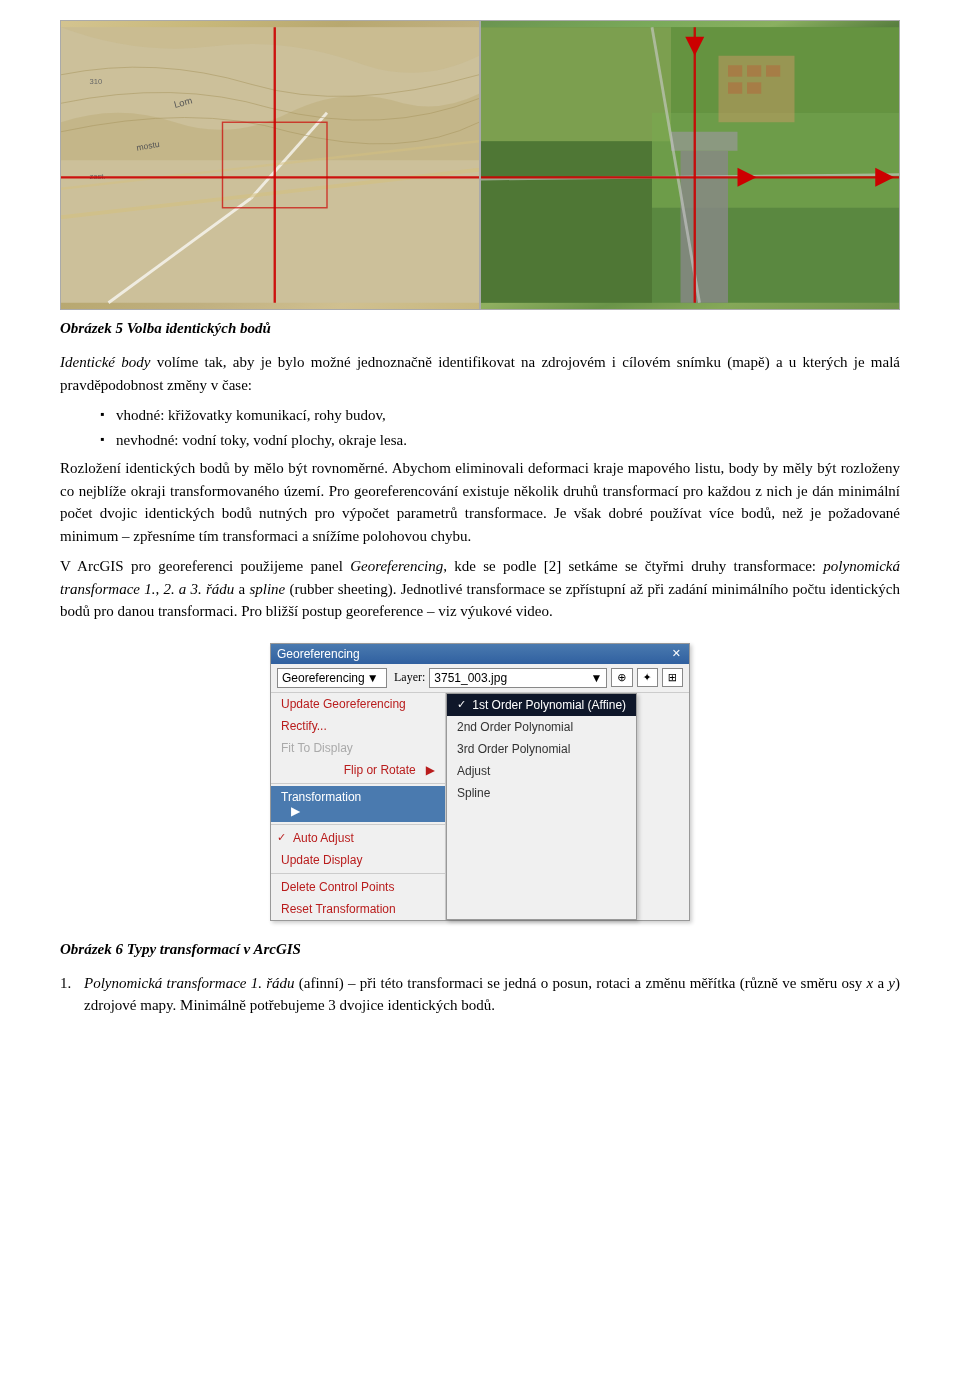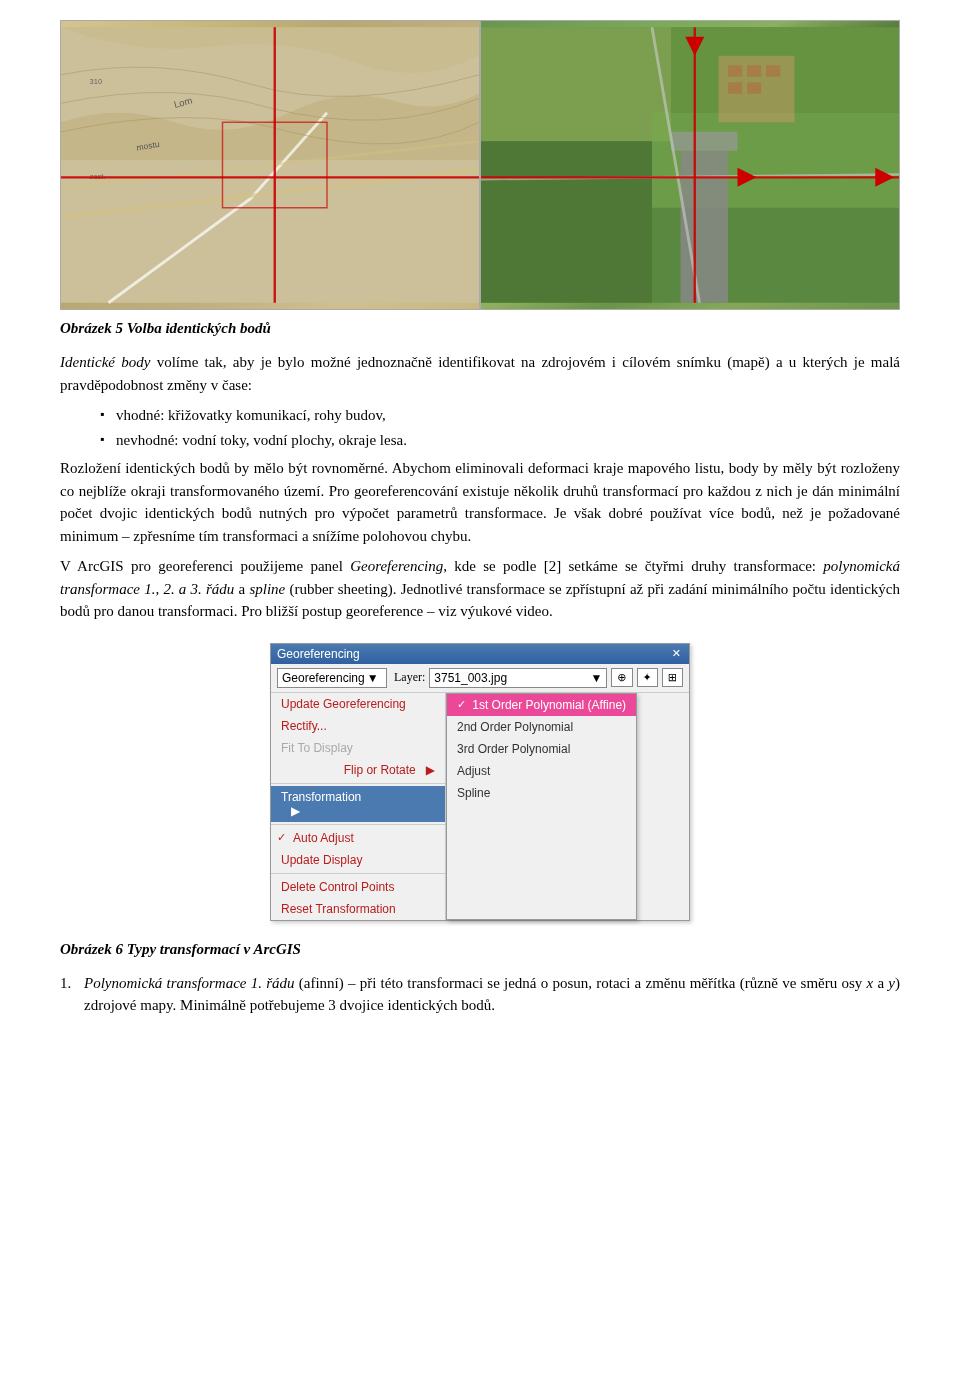--- a/index.html
+++ b/index.html
@@ -240,21 +240,21 @@
 
     .geo-submenu-item {
       padding: 4px 10px;
       font-size: 12px;
       cursor: pointer;
       white-space: nowrap;
       color: #333;
     }
 
     .geo-submenu-item.active {
-      background: #ec4899;
+      background: #0f172a;
       color: #fff;
       display: flex;
       align-items: center;
       gap: 6px;
     }
 
     .geo-submenu-item.active::before {
       content: '✓';
       font-size: 11px;
     }

